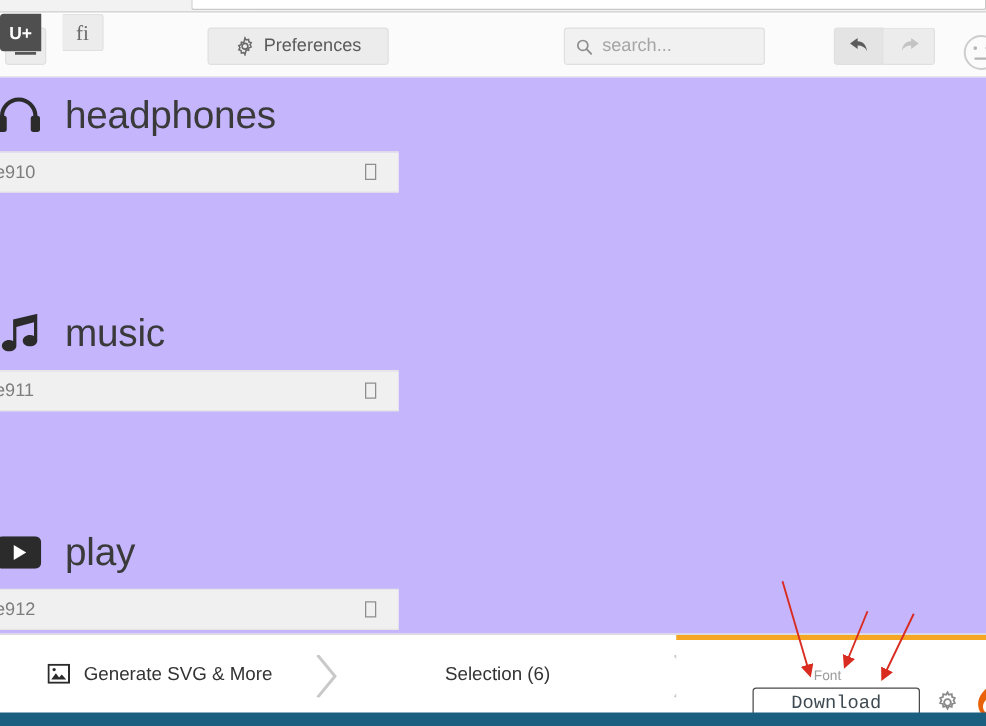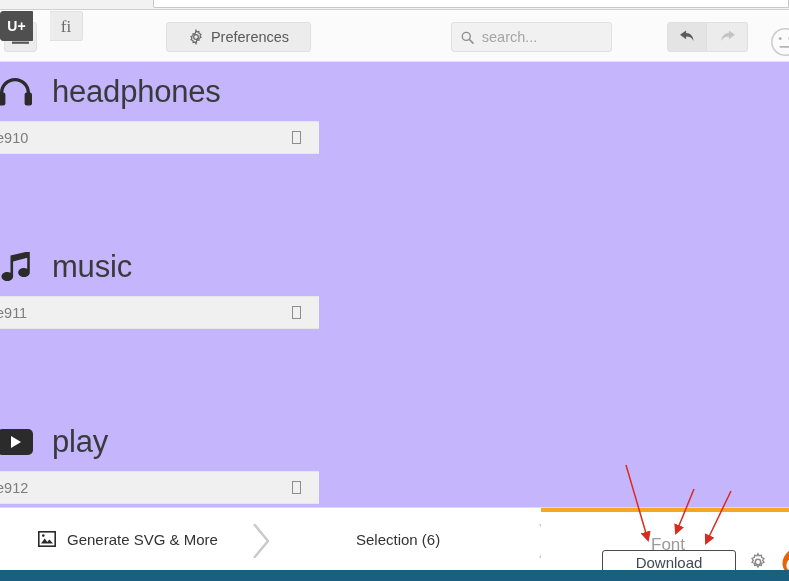--- a/index.html
+++ b/index.html
@@ -209,33 +209,33 @@
     position: absolute;
     left: 541px; top: 0px;
     width: 248px; height: 62px;
     border-top: 4px solid #f5a623;
     box-sizing: border-box;
     background: #ffffff;
   }
   .font-label {
     position: absolute;
     left: 110px; top: 23px;
-    font-size: 17px;
+    font-size: 11px;
     color: #9b9b9b;
   }
   .download-btn {
     position: absolute;
     left: 61px; top: 38px;
     width: 134px; height: 25px;
     border: 1px solid #4a4a4a;
     border-radius: 3px;
     background: #ffffff;
     color: #3e4a52;
     font-size: 15px;
-    font-family: Liberation Sans, sans-serif;
+    font-family: Liberation Mono, monospace;
     display: flex; align-items: center; justify-content: center;
     box-sizing: border-box;
     cursor: pointer;
   }
   .gear-bottom {
     position: absolute;
     left: 207px; top: 40px;
     width: 20px; height: 20px;
     color: #8a8a8a;
     cursor: pointer;

